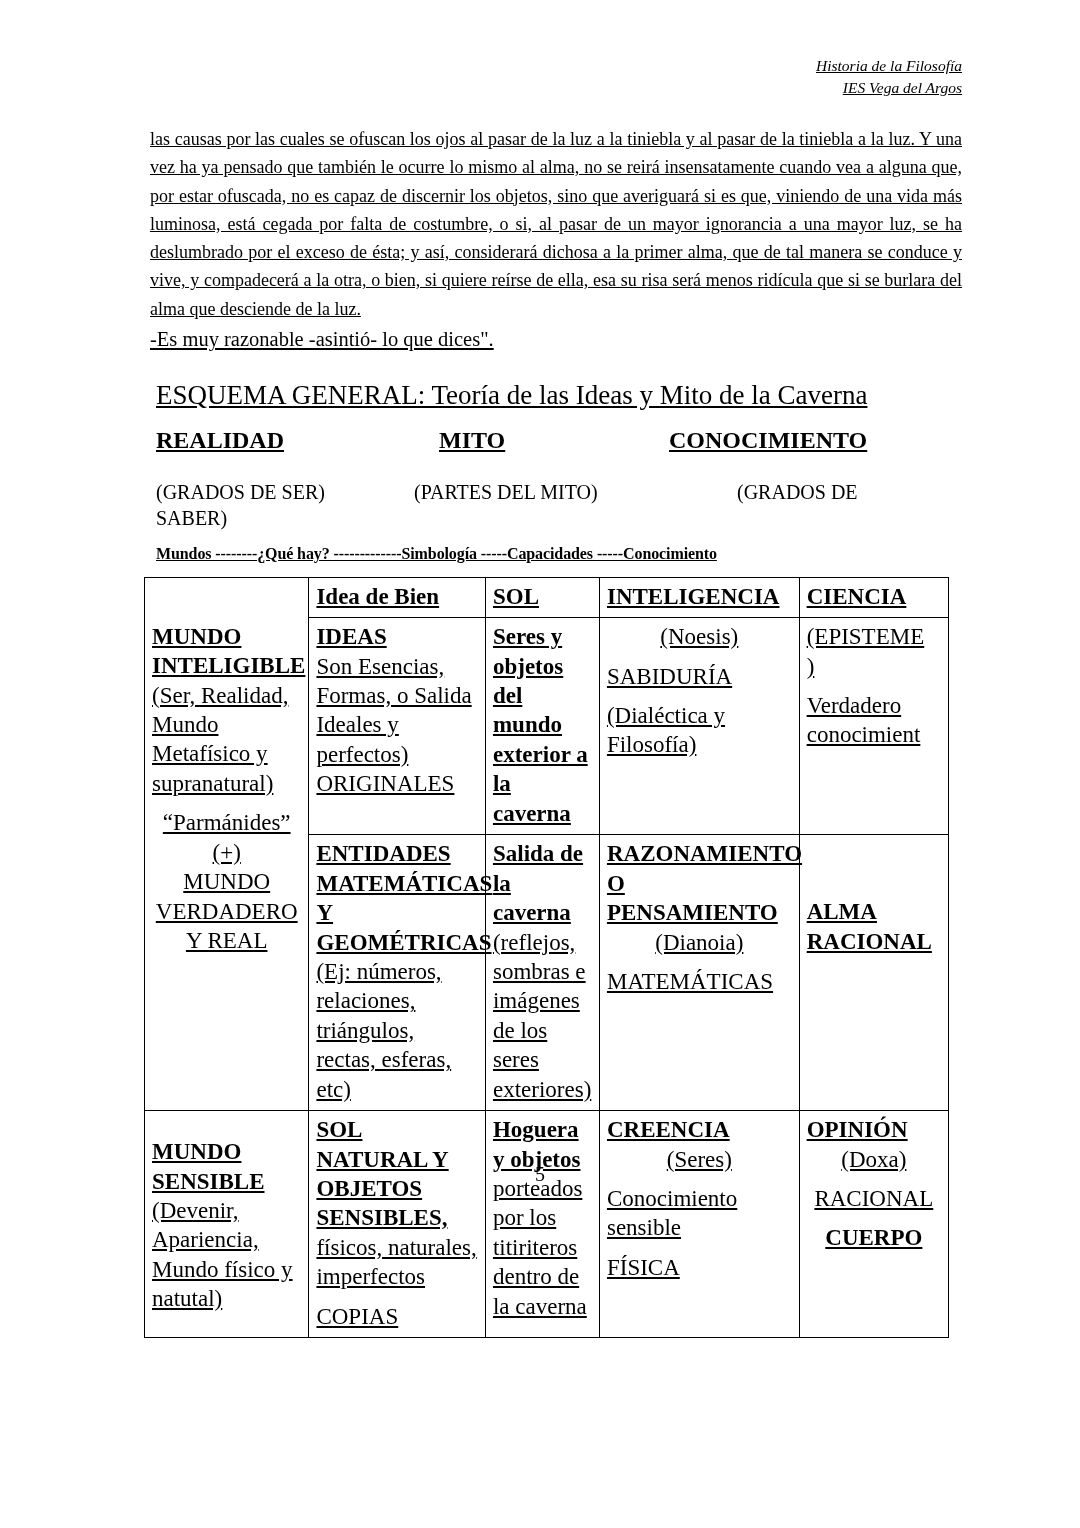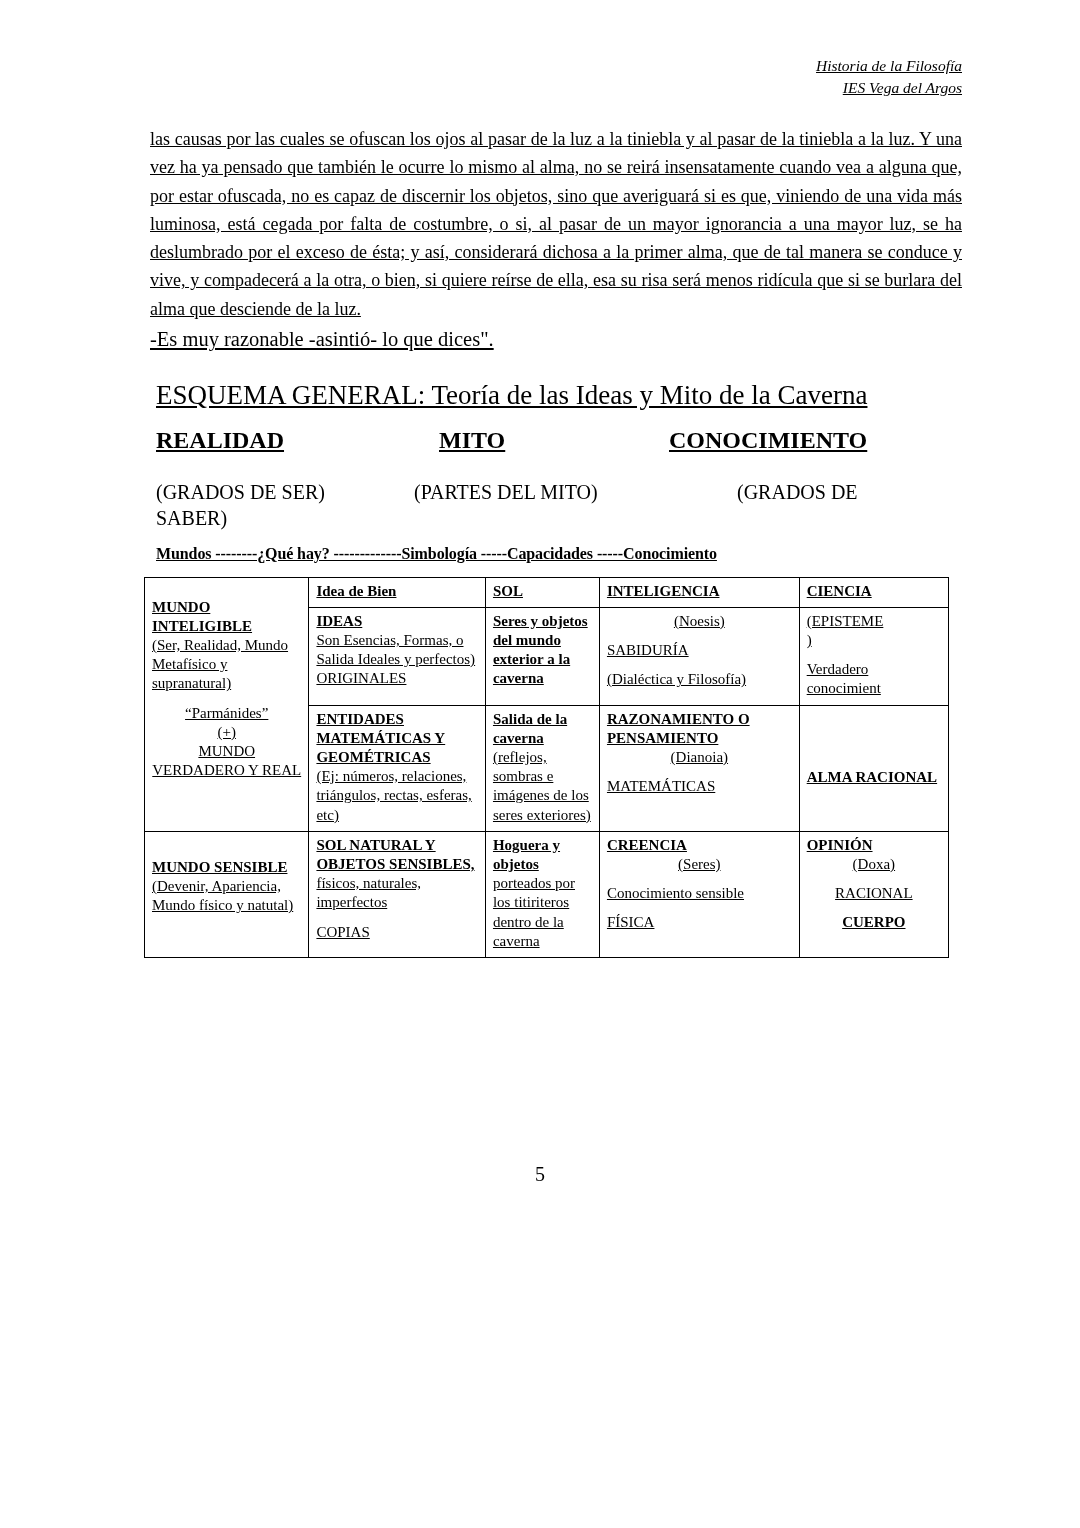--- a/index.html
+++ b/index.html
@@ -88,21 +88,21 @@
   table.schema {
     border-collapse: collapse;
     width: 805px;
     margin-left: -6px;
     table-layout: fixed;
   }
   table.schema td {
     border: 1.5px solid #000;
     vertical-align: top;
     padding: 4px 7px 6px 7px;
-    font-size: 15px;
+    font-size: 23px;
     line-height: 1.28;
   }
   .b { font-weight: bold; }
   .center { text-align: center; }
   .gap { height: 10px; }
 
   .col-a { width: 163px; }
   .col-b { width: 175px; }
   .col-c { width: 113px; }
   .col-d { width: 198px; }
@@ -155,21 +155,21 @@
     <colgroup>
       <col class="col-a">
         <col class="col-b">
         <col class="col-c">
         <col class="col-d">
         <col class="col-e">
     </colgroup>
     <tbody>
       <tr>
         <td rowspan="3">
-          <div class="b" style="margin-top:16px;">MUNDO INTELIGIBLE</div>
+          <div class="b" style="margin-top:40px;">MUNDO INTELIGIBLE</div>
           <div>(Ser, Realidad, Mundo Metafísico y supranatural)</div>
           <div class="gap"></div>
           <div class="center">“Parmánides”</div>
           <div class="center">(+)</div>
           <div class="center">MUNDO VERDADERO Y REAL</div>
         </td>
         <td class="b">Idea de Bien</td>
         <td class="b">SOL</td>
         <td class="b">INTELIGENCIA</td>
         <td class="b">CIENCIA</td>

